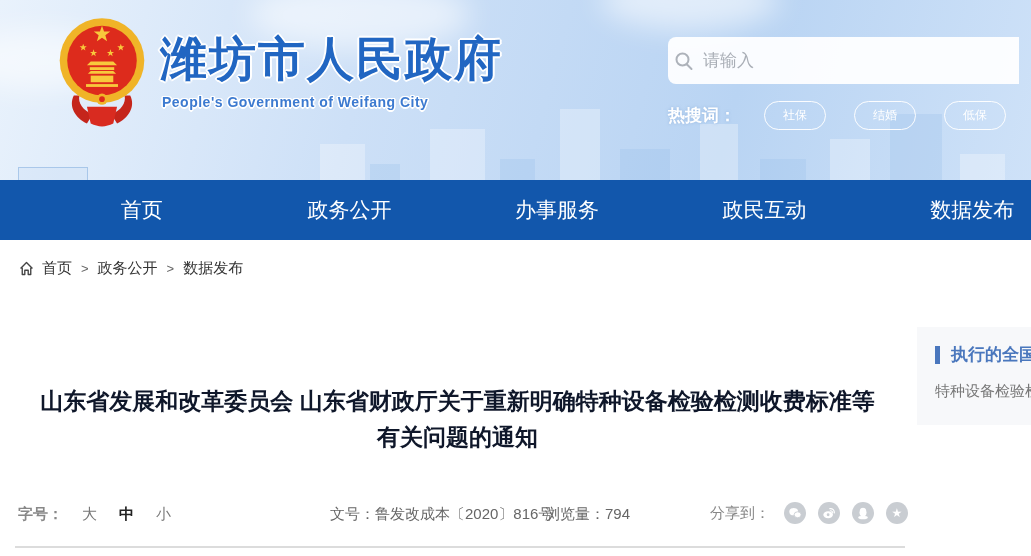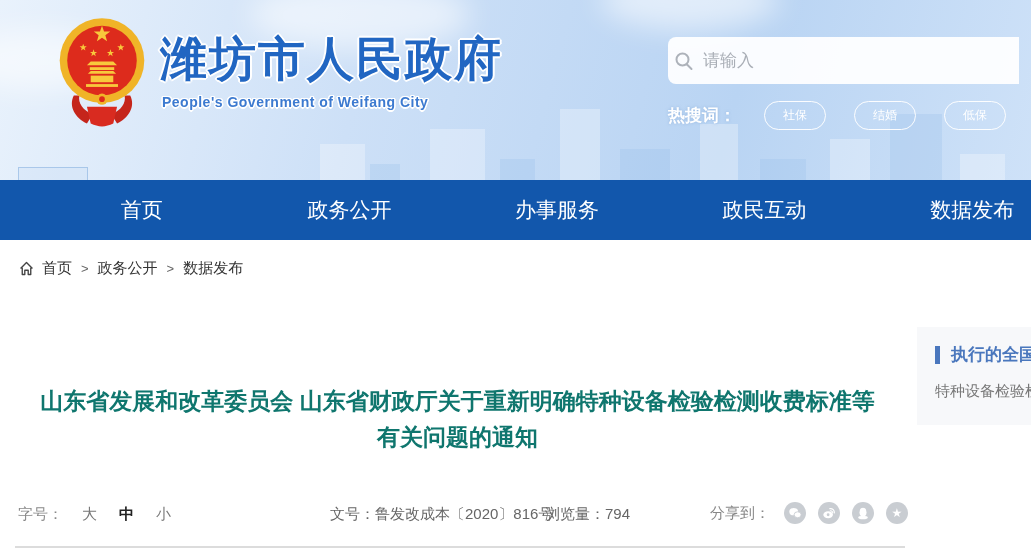--- a/index.html
+++ b/index.html
@@ -74,26 +74,26 @@
     position:absolute; left:0; top:240px; width:1031px; height:56px; background:#fff;
     display:flex; align-items:center; padding-left:18px; font-size:15px; color:#333;
   }
   .breadcrumb svg { margin-right:7px; }
   .crumb { cursor:pointer; }
   .crumb-sep { margin:0 9px; color:#666; font-size:13px; }
 
   
   .article-title {
     position:absolute; left:35px; top:383px; width:845px;
-    text-align:center; font-size:23px; font-weight:bold; color:#0f766e; line-height:36px;
+    text-align:center; font-size:23px; font-weight:bold; color:#0f172a; line-height:36px;
   }
 
   .meta-row { position:absolute; left:0; top:505px; width:1031px; height:24px; font-size:15px; color:#888; }
   .meta-fontsize { position:absolute; left:18px; top:0; display:flex; align-items:center; }
-  .meta-fontsize .lbl { margin-right:19px; }
+  .meta-fontsize .lbl { margin-right:19px;font-weight:bold; }
   .fs-opt { margin-right:22px; cursor:pointer; color:#777; }
   .fs-opt.selected { color:#222; font-weight:bold; }
   .meta-doc { position:absolute; left:330px; top:0; color:#666; }
   .meta-views { position:absolute; left:545px; top:0; color:#666; }
   .meta-share { position:absolute; left:710px; top:-3px; display:flex; align-items:center; }
   .meta-share .lbl { margin-right:14px; color:#888; }
   .share-icon {
     width:22px; height:22px; border-radius:50%; background:#c9cdd2; margin-right:12px;
     display:flex; align-items:center; justify-content:center; cursor:pointer;
     color:#fff; font-size:12px;

